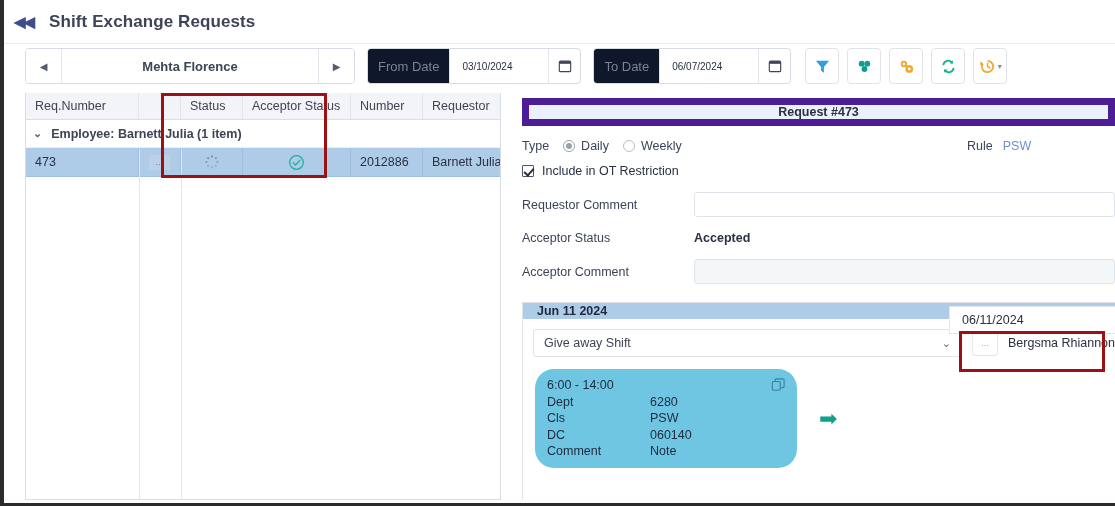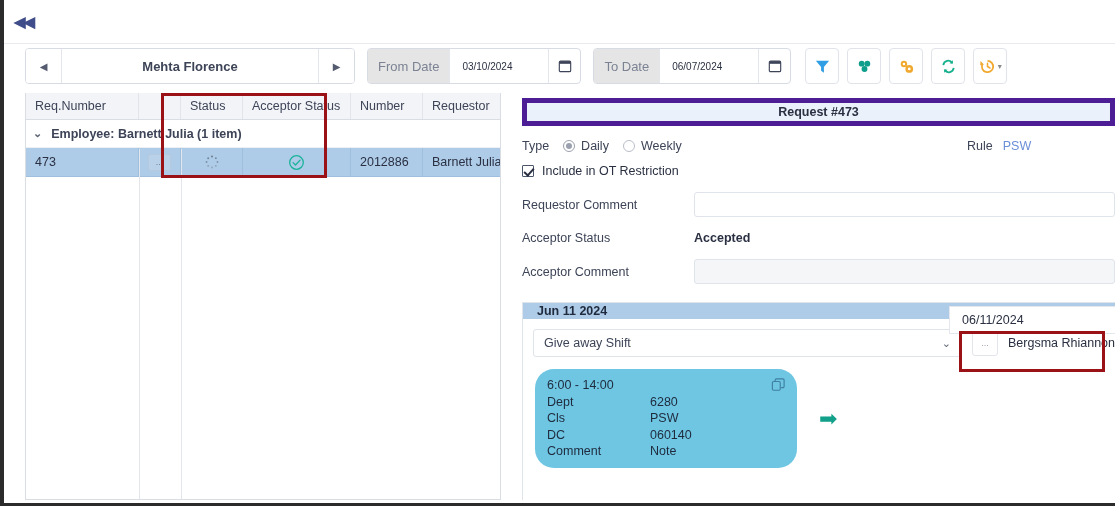--- a/index.html
+++ b/index.html
@@ -53,21 +53,21 @@
   .emp-name {
     flex:1; display:flex; align-items:center; justify-content:center;
     font-size:13px; font-weight:bold; color:#3d4457;
   }
   .date-group {
     display:flex; align-items:stretch; height:36px; margin-left:12px;
     border:1px solid #d7dbe3; border-radius:4px; overflow:hidden; background:#fff;
   }
   .date-label {
     display:flex; align-items:center; padding:0 10px;
-    background:#e5e5e5; color:#7b8293; font-size:13px;
+    background:#0f172a; color:#7b8293; font-size:13px;
     border-right:1px solid #e3e6ec;
   }
   .date-value {
     display:flex; align-items:center; padding:0 12px;
     font-size:10px; color:#2a3042; min-width:98px;
   }
   .date-btn {
     width:32px; display:flex; align-items:center; justify-content:center;
     border-left:1px solid #e3e6ec; cursor:pointer;
   }
@@ -122,21 +122,21 @@
   .grid-body-fill { background:#fff; height:100%; }
   .grid-vline {
     position:absolute; top:56px; bottom:0; width:1px; background:#e3e6ec;
   }
   
   .detail-panel {
     position:absolute; left:510px; top:93px; right:0; bottom:3px;
     background:#fff; overflow:hidden;
   }
   .req-banner {
-    height:28px; background:#eaf1fb; border:5px solid #4c1d95;
+    height:28px; background:#eaf1fb; border:7px solid #4c1d95;
     display:flex; align-items:center; justify-content:center;
     font-size:12.5px; font-weight:bold; color:#2a3042;
     margin:5px 0 0 8px;
   }
   .row-type {
     display:flex; align-items:center; margin:13px 0 0 8px; font-size:12.5px;
     position:relative;
   }
   .lbl { color:#3d4457; }
   .radio {
@@ -234,20 +234,21 @@
   #anno-status { left:157px; top:93px; width:166px; height:85px; }
   #anno-acceptor { left:955px; top:331px; width:146px; height:41px; }
 </style>
 </head>
 <body>
 
 <div id="app">
 
   <div class="titlebar">
     <span class="collapse-icon">◀◀</span>
+    <span class="page-title">Shift Exchange Requests</span>
   </div>
 
   <div class="toolbar-wrap">
     <div class="toolbar">
 
       <div class="emp-nav">
         <div class="emp-arrow left">
           <span>◀</span>
         </div>
         <div class="emp-name">Mehta Florence</div>

